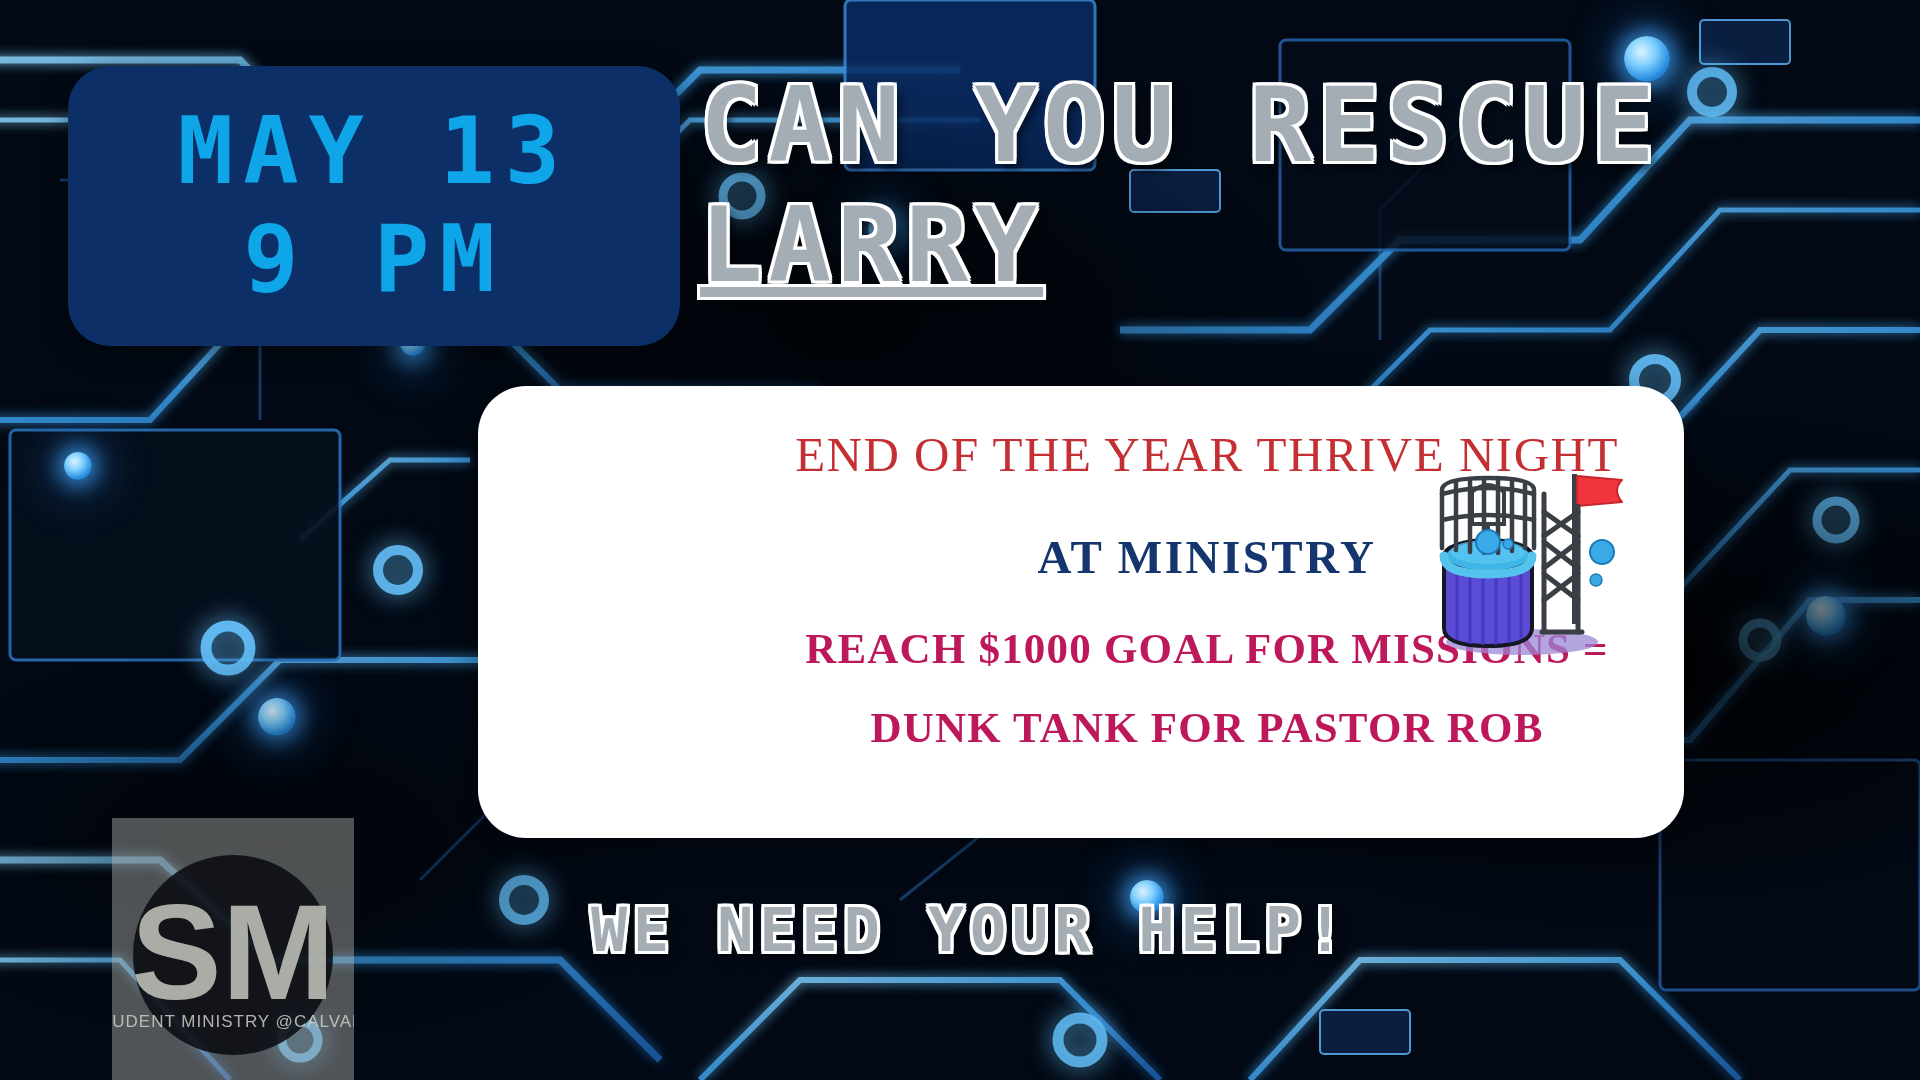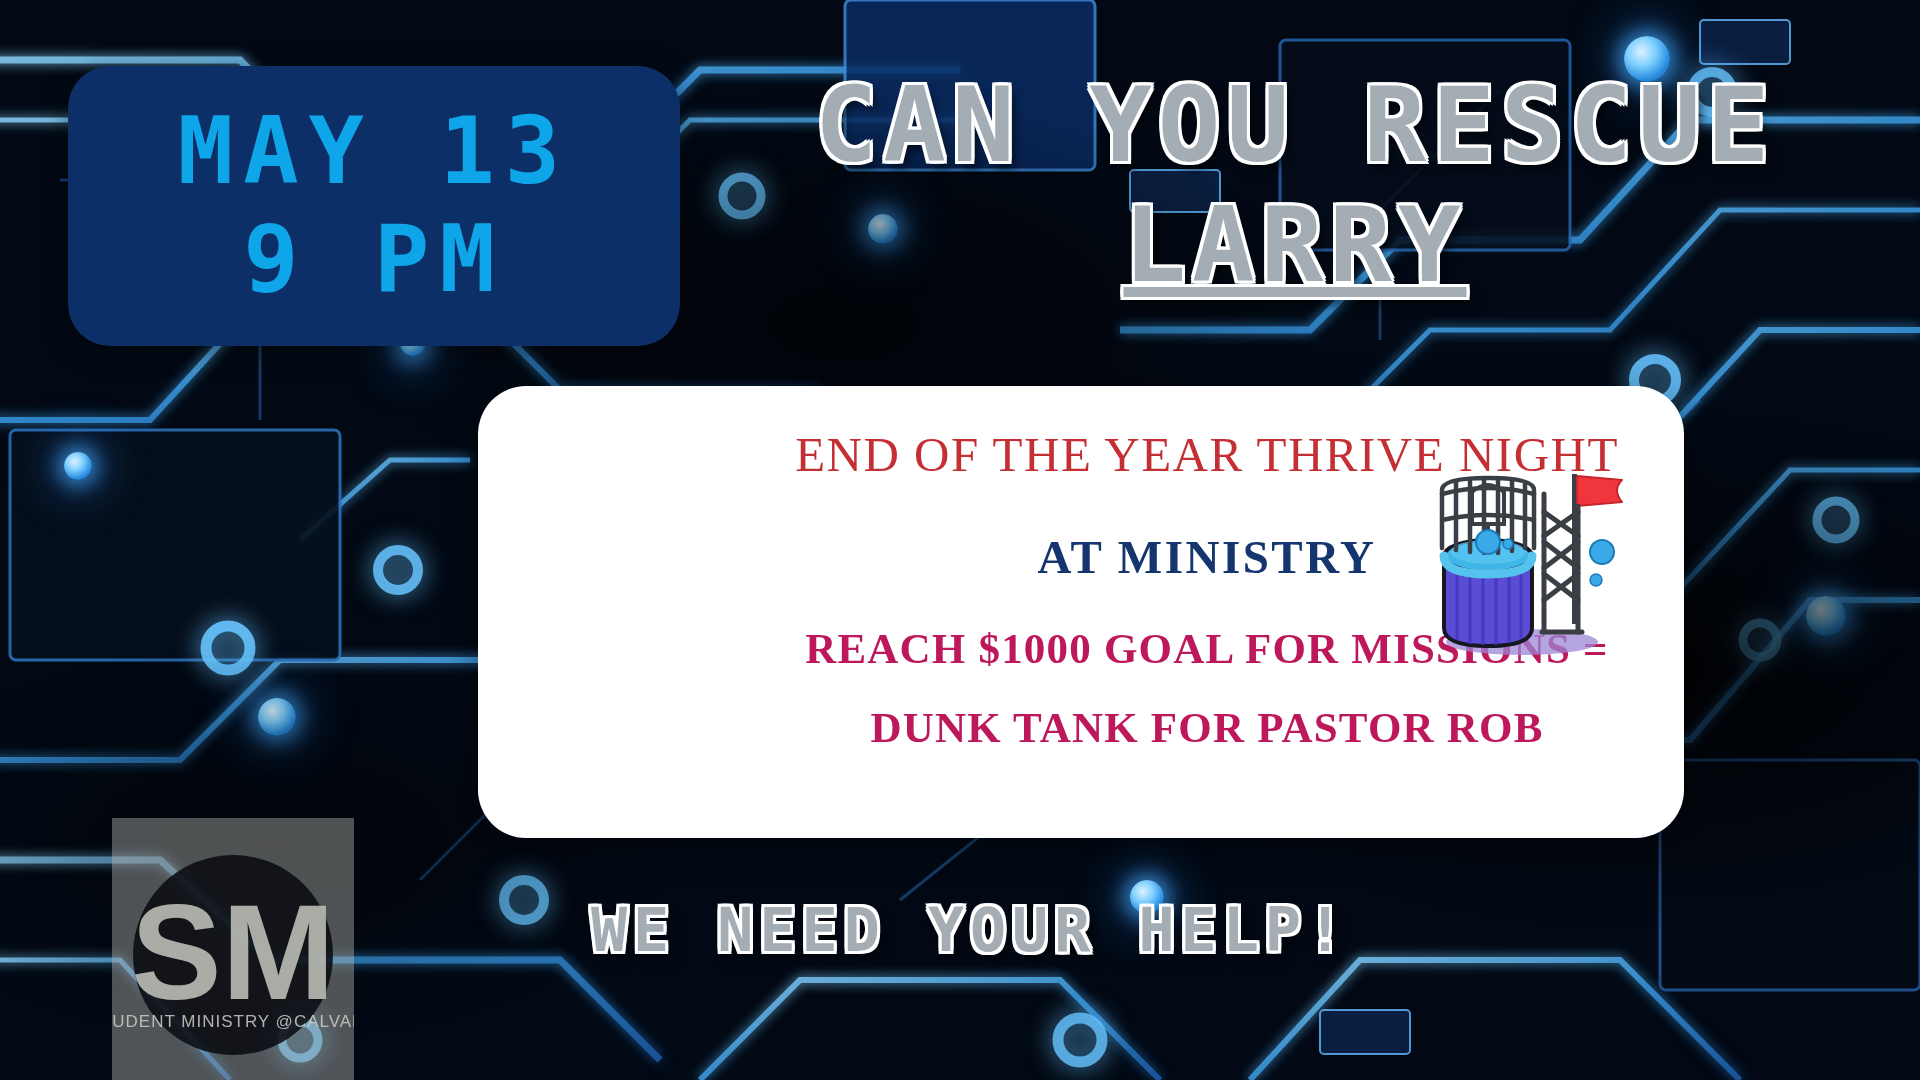--- a/index.html
+++ b/index.html
@@ -66,21 +66,20 @@
     white-space:nowrap;
     text-shadow:
       -3px -3px 0 #ffffff,  3px -3px 0 #ffffff,
       -3px  3px 0 #ffffff,  3px  3px 0 #ffffff,
       -3px  0   0 #ffffff,  3px  0   0 #ffffff,
        0   -3px 0 #ffffff,  0    3px 0 #ffffff,
        6px 8px 10px rgba(0,0,0,.55);
   }
   .headline{
     position:absolute;left:700px;top:72px;width:1190px;
-    text-align:center;
   }
   .headline .hl-1{font-size:104px;line-height:1.02;}
   .headline .hl-2{font-size:104px;line-height:1.02;margin-top:14px;text-decoration:underline;}
 
   .footline{
     position:absolute;left:380px;top:900px;width:1180px;text-align:center;
   }
   .footline .fl-1{font-size:60px;line-height:1.0;}
 
   

